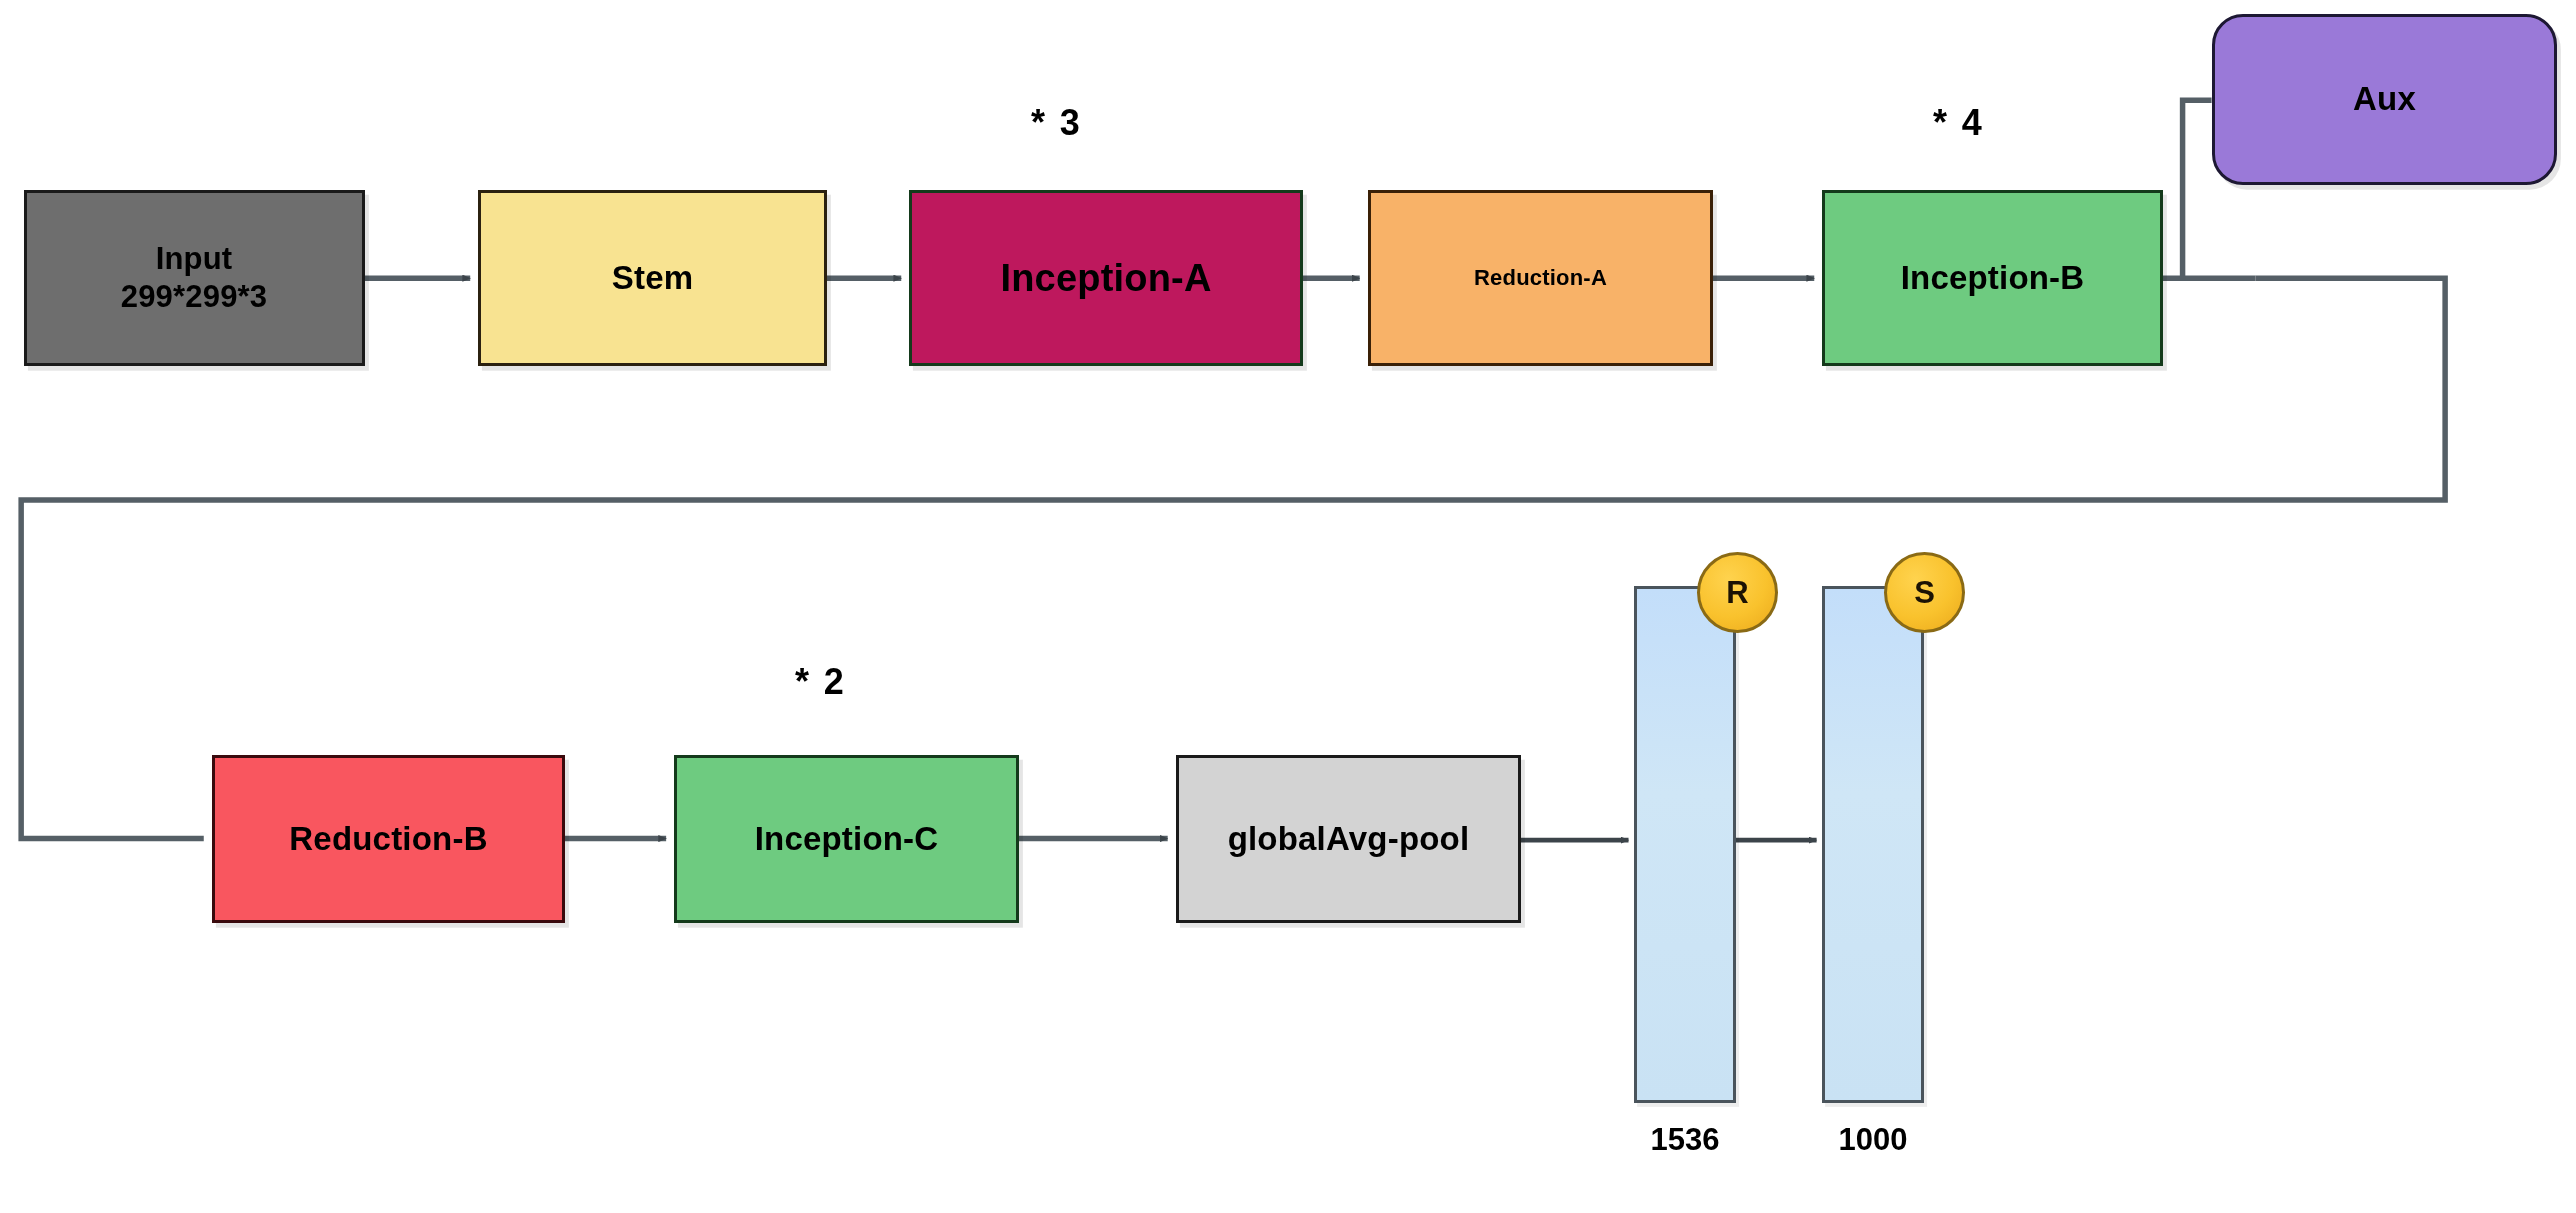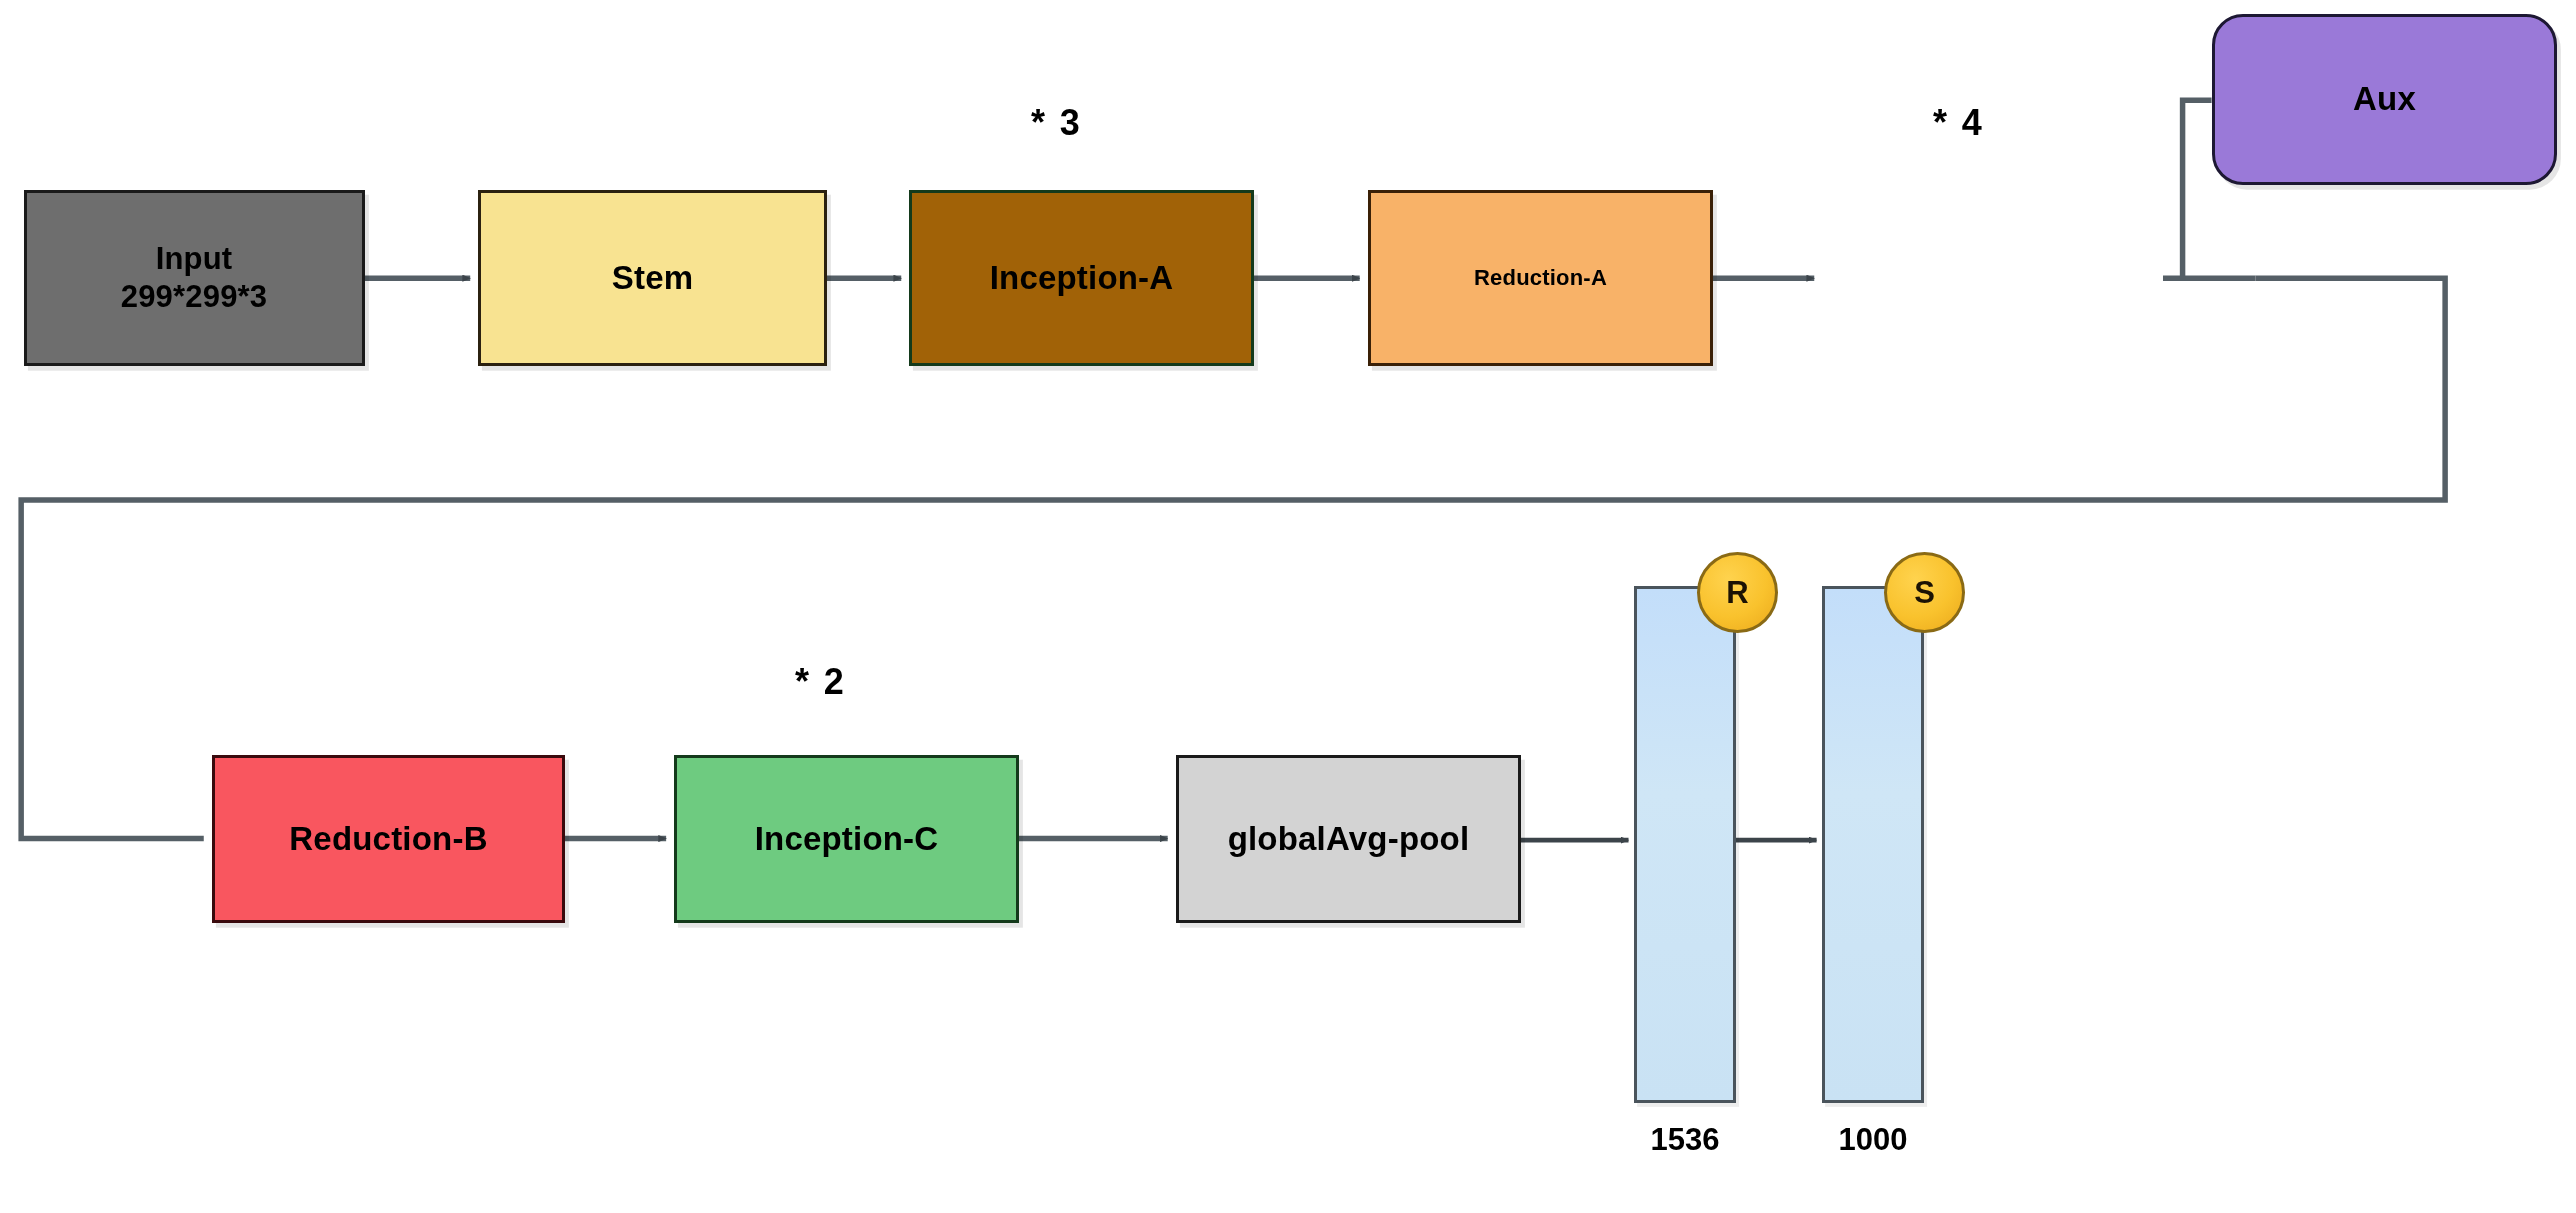--- a/index.html
+++ b/index.html
@@ -110,25 +110,28 @@
     <path d="M2215,1072 L2318,1072" stroke="#3c444a" stroke-width="6" fill="none" marker-end="url(#arrowhead)"></path>
   </svg>
 
   <div class="block" style="left: 23.5px; top: 190px; width: 341px; height: 176px; background: rgb(110, 110, 110); border-color: rgb(26, 26, 26); color: rgb(0, 0, 0); font-size: 31px; flex-direction: column;">
     <span class="lbl">Input</span>
   <span class="lbl">299*299*3</span>
     </div>
   <div class="block" style="left: 478px; top: 190px; width: 349px; height: 176px; background: rgb(248, 227, 145); border-color: rgb(43, 33, 16); color: rgb(0, 0, 0); font-size: 33px;">
     <span class="lbl">Stem</span>
   </div>
-  <div class="block" style="left: 909px; top: 190px; width: 345px; height: 176px; background: #a16207; border-color: rgb(20, 58, 27); color: rgb(0, 0, 0); font-size: 33px;">
+  <div class="block" style="left: 909px; top: 190px; width: 394px; height: 176px; background: #be185d; border-color: rgb(20, 58, 27); color: rgb(0, 0, 0); font-size: 38px;">
     <span class="lbl">Inception-A</span>
   </div>
   <div class="block" style="left: 1368px; top: 190px; width: 345px; height: 176px; background: rgb(248, 178, 104); border-color: rgb(58, 32, 7); color: rgb(0, 0, 0); font-size: 22px;">
     <span class="lbl">Reduction-A</span>
+  </div>
+  <div class="block" style="left: 1822px; top: 190px; width: 341px; height: 176px; background: rgb(110, 203, 128); border-color: rgb(20, 58, 27); color: rgb(0, 0, 0); font-size: 33px;">
+    <span class="lbl">Inception-B</span>
   </div>
   <div class="block" style="left: 2212px; top: 14px; width: 345px; height: 171px; background: rgb(154, 121, 216); border-color: rgb(29, 24, 51); color: rgb(0, 0, 0); font-size: 33px; border-radius: 31px;">
     <span class="lbl">Aux</span>
   </div>
   <div class="block" style="left: 212px; top: 755px; width: 353px; height: 168px; background: rgb(249, 86, 95); border-color: rgb(58, 10, 13); color: rgb(0, 0, 0); font-size: 33px;">
     <span class="lbl">Reduction-B</span>
   </div>
   <div class="block" style="left: 674px; top: 755px; width: 345px; height: 168px; background: rgb(110, 203, 128); border-color: rgb(20, 58, 27); color: rgb(0, 0, 0); font-size: 33px;">
     <span class="lbl">Inception-C</span>
   </div>

